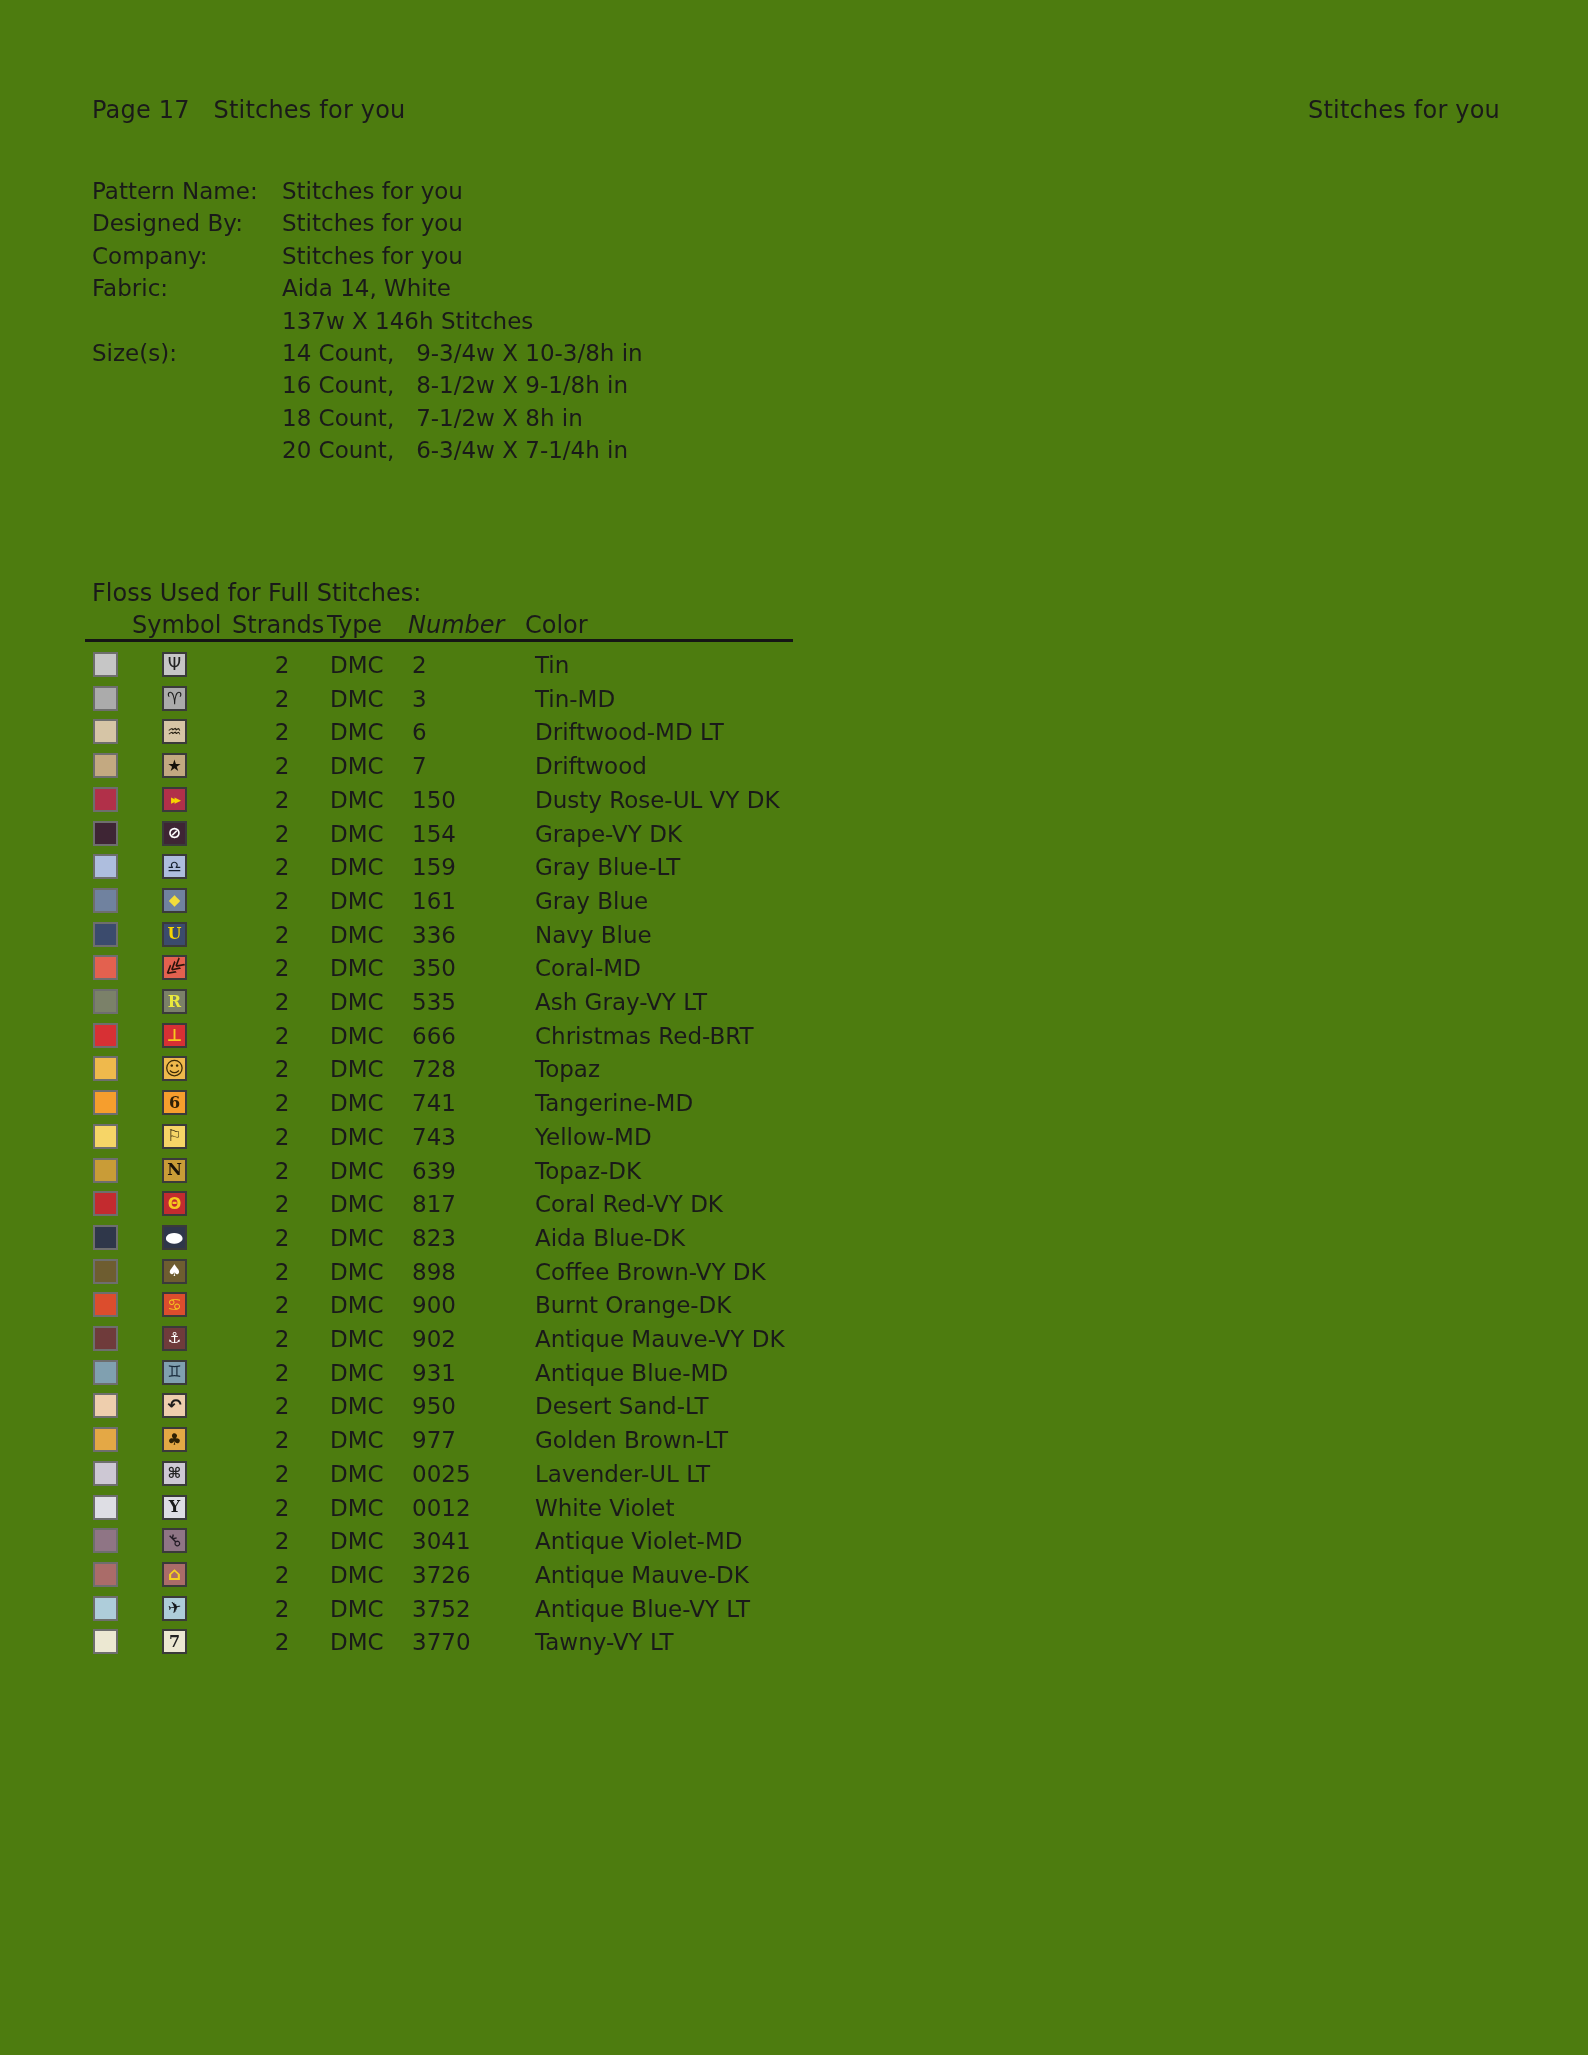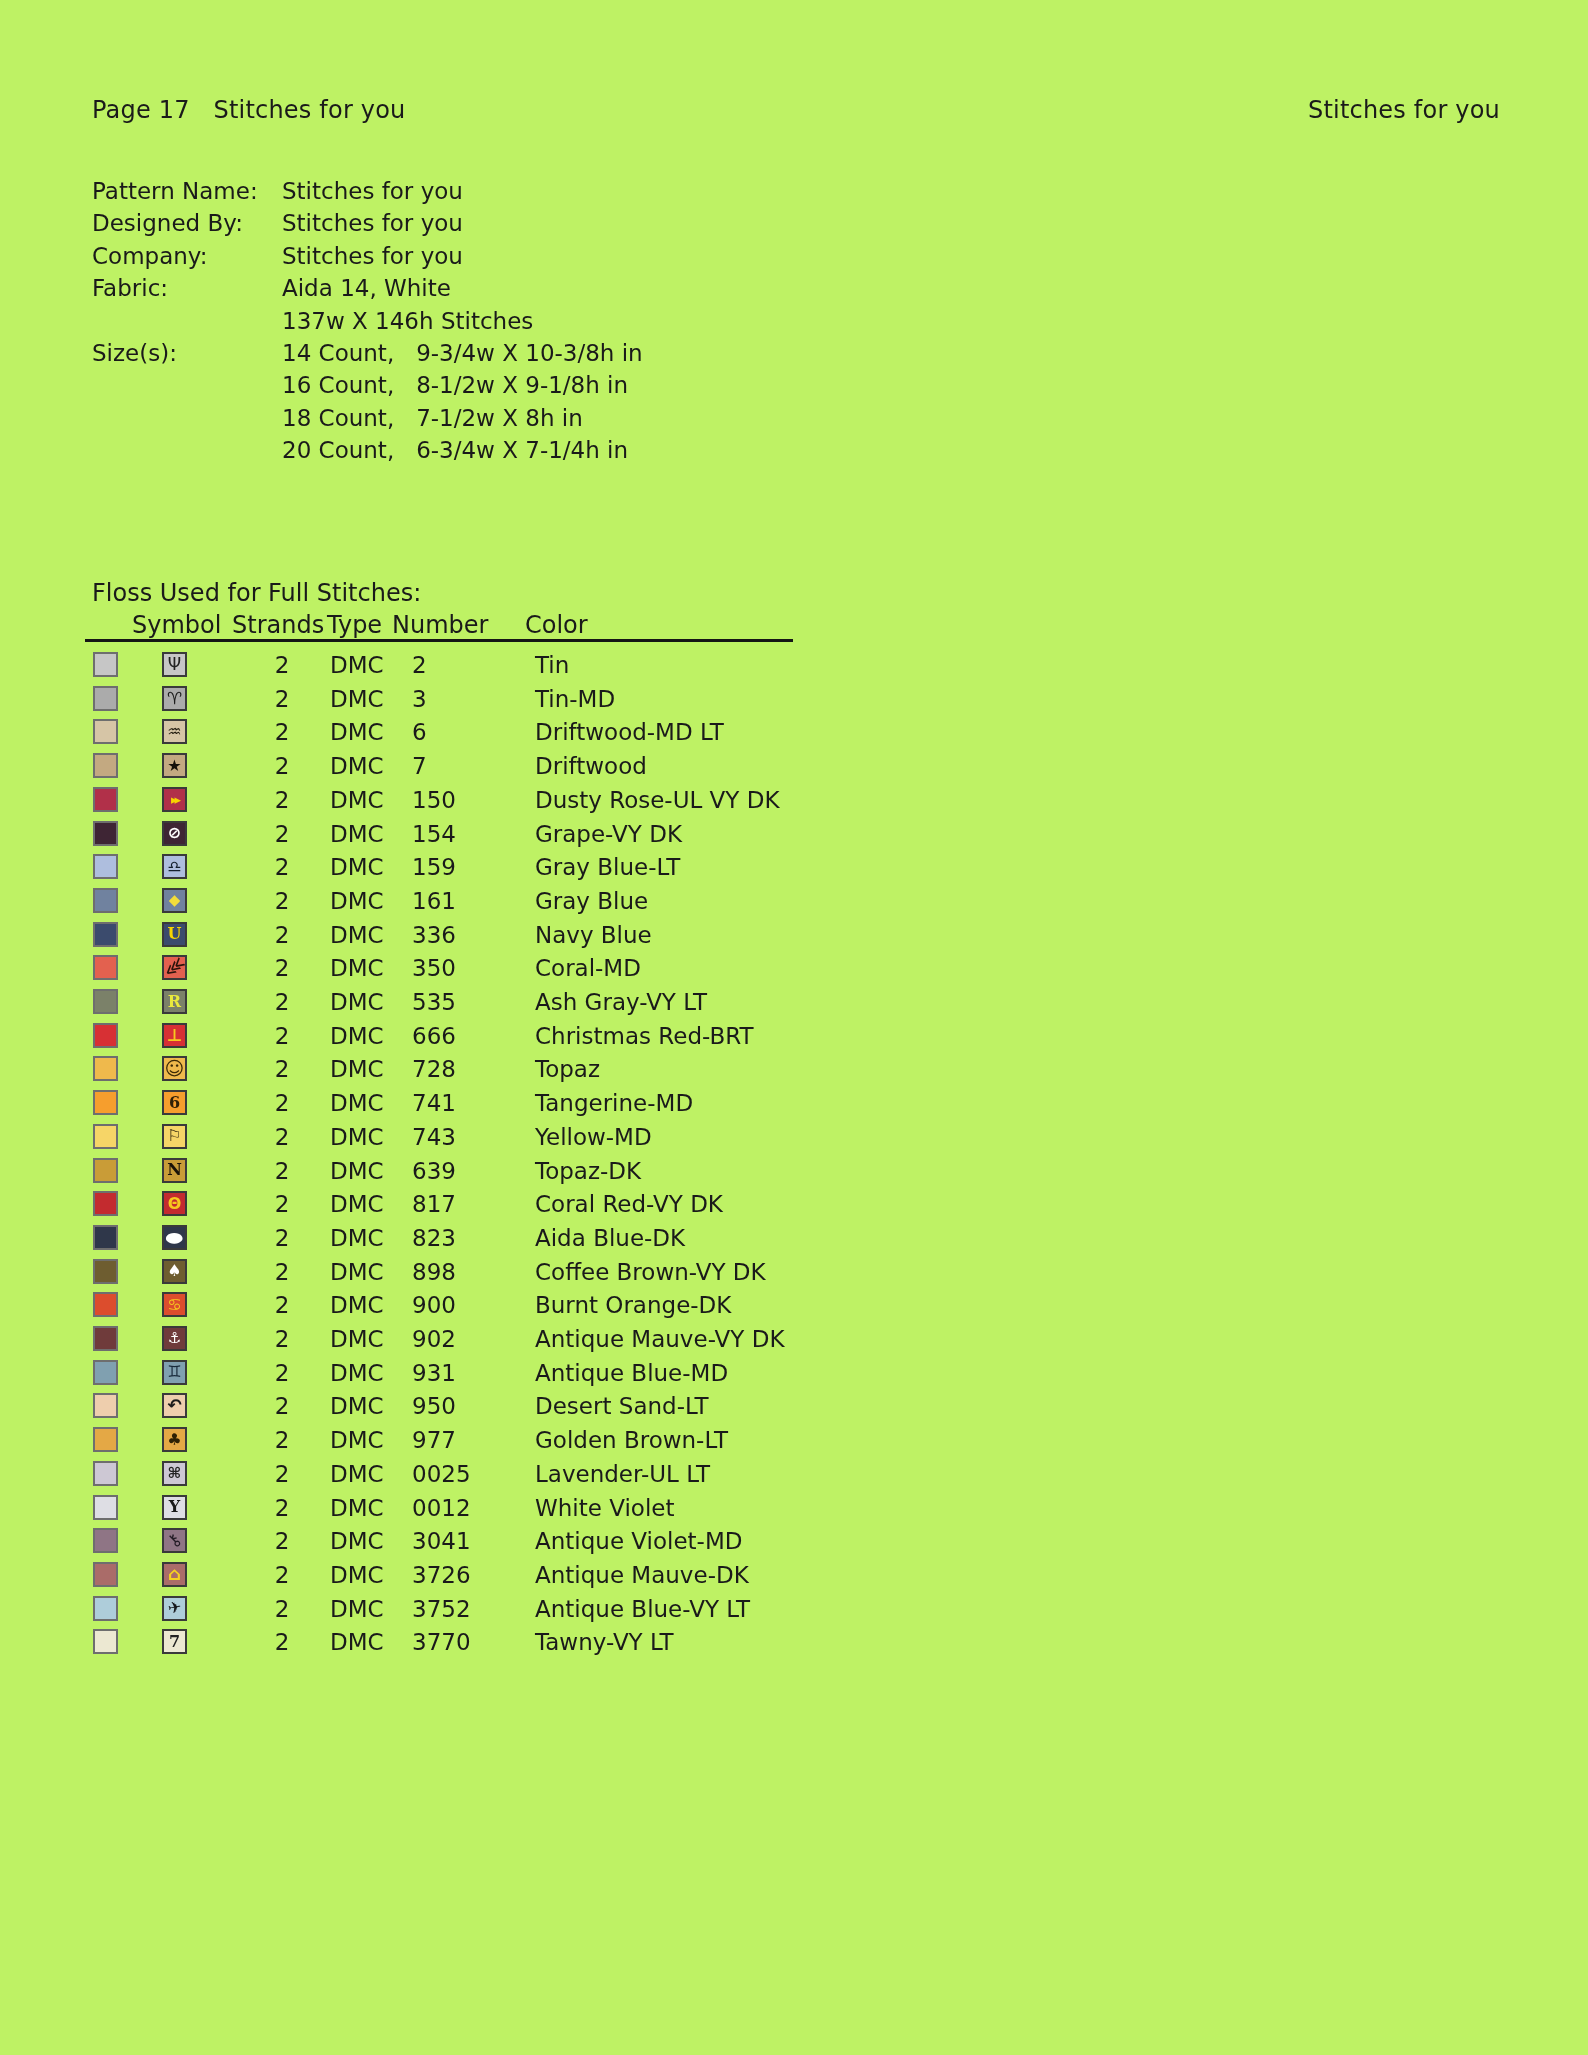--- a/index.html
+++ b/index.html
@@ -1,19 +1,19 @@
 <!DOCTYPE html>
 <html><head>
 <meta charset="utf-8">
 <style>
   html,body{margin:0;padding:0;background:#e8e8e8;}
   .page{
     position:relative;
     width:1588px;height:2055px;
-    background:#bef264;
+    background:#4d7c0f;
     font-family:"DejaVu Sans","Liberation Sans",sans-serif;
     color:#1a1a1a;
     overflow:hidden;
   }
   .hdr{position:absolute;top:96px;font-size:24px;letter-spacing:.2px;}
   .hdr-left{left:92px;}
   .hdr-left .gap{display:inline-block;width:16px;}
   .hdr-right{right:88px;text-align:right;}
   .meta{position:absolute;left:92px;top:176px;}
   .meta-line{white-space:pre;height:32.4px;font-size:23px;line-height:30px;}
@@ -57,21 +57,21 @@
       <div class="meta-line"><span class="meta-label"></span><span class="meta-value">18 Count,   7-1/2w X 8h in</span></div>
       <div class="meta-line"><span class="meta-label"></span><span class="meta-value">20 Count,   6-3/4w X 7-1/4h in</span></div>
     </div>
 
   <div class="floss-title">Floss Used for Full Stitches:</div>
 
   <div id="colheads">
       <div class="col-h" style="left: 132px;">Symbol</div>
       <div class="col-h" style="left: 232px;">Strands</div>
       <div class="col-h" style="left: 327px;">Type</div>
-      <div class="col-h" style="left: 392px;">Number</div>
+      <div class="col-h" style="left: 408px; font-style: italic;">Number</div>
       <div class="col-h" style="left: 525px;">Color</div>
     </div>
 
   <div class="rule"></div>
 
   <div id="rows">
       <div class="frow" style="top: 650px;">
         <div class="swatch" style="background: rgb(198, 198, 198);"></div>
         <div class="symbox" style="background: rgb(198, 198, 198);">
           <span class="glyph" style="color: rgb(34, 34, 34); font-size: 17px;">Ψ</span>

